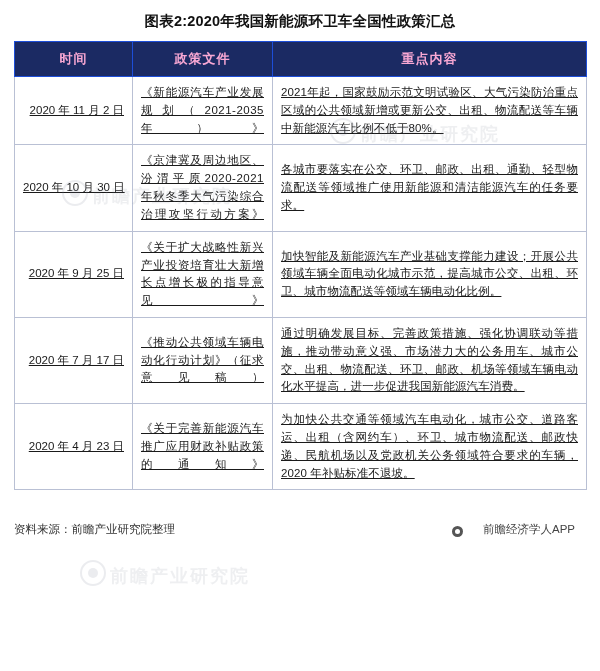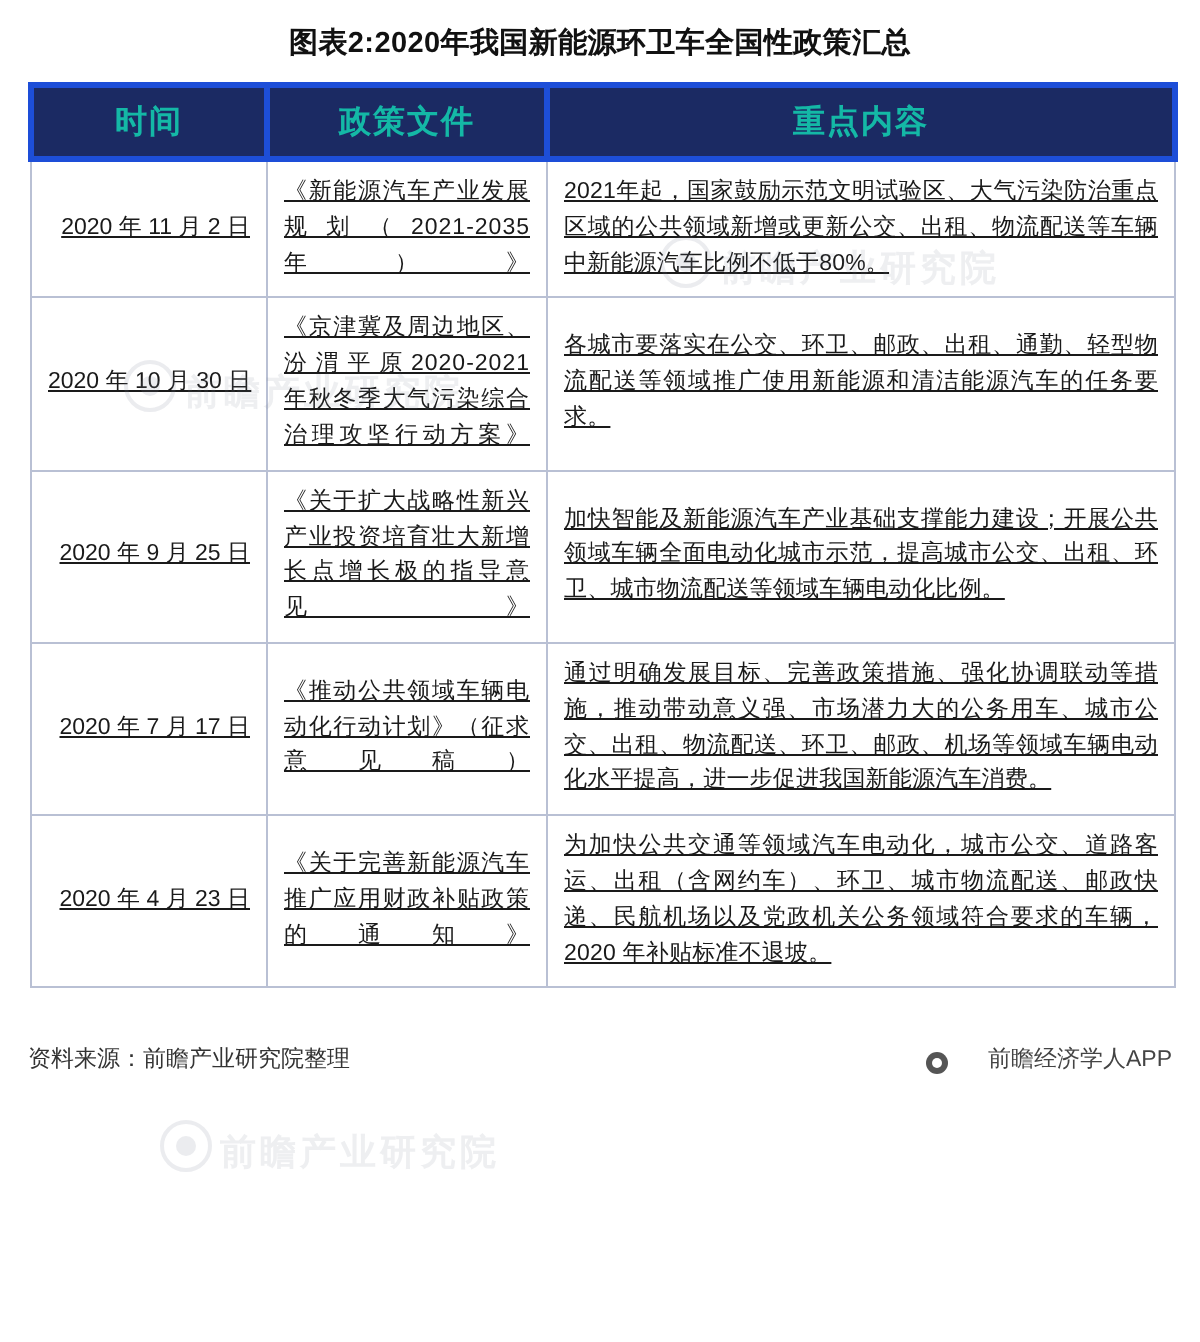--- a/index.html
+++ b/index.html
@@ -31,25 +31,25 @@
     letter-spacing: 0.2px;
   }
   table.policy {
     width: 572px;
     border-collapse: collapse;
     table-layout: fixed;
     margin: 0 auto;
   }
   table.policy th {
     background: #1b2a63;
-    color: #14b8a6;
-    font-size: 16px;
+    color: #f9a8d4;
+    font-size: 13px;
     font-weight: bold;
     height: 32px;
-    border: 3px solid #1d4ed8;
+    border: 1px solid #1d4ed8;
     letter-spacing: 1px;
   }
   table.policy td {
     border: 1px solid #b9c0d4;
     vertical-align: middle;
     font-size: 11.5px;
     line-height: 1.55;
     color: #1a1a1a;
     padding: 7px 8px;
     background: #ffffff;
@@ -74,21 +74,21 @@
   }
   td.key {
     text-align: justify;
     font-size: 11.5px;
     letter-spacing: 0.1px;
     margin-left: 28px;
   }
   .footer {
     position: absolute;
     left: 14px;
-    right: 14px;
+    right: 25px;
     bottom: 14px;
     display: flex;
     justify-content: space-between;
     align-items: center;
     font-size: 11.5px;
     color: #333333;
   }
   .footer .right {
     color: #444444;
     display: flex;

